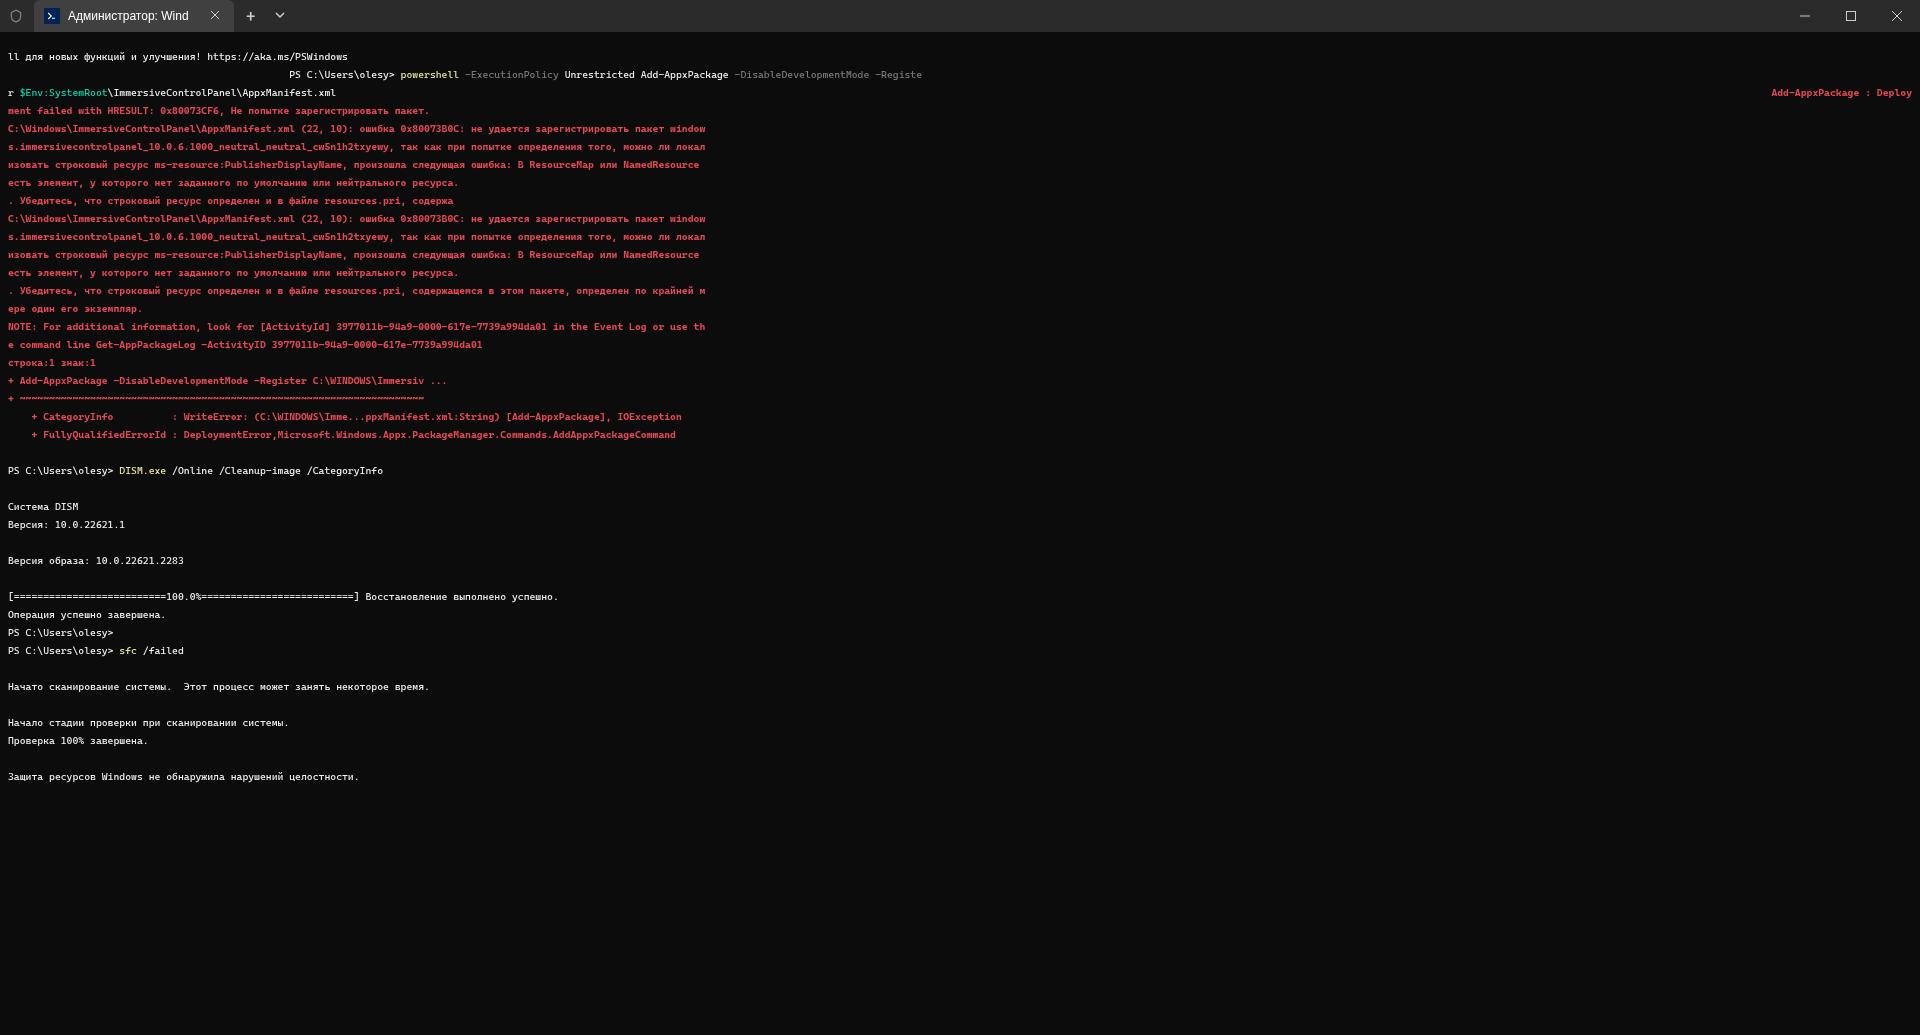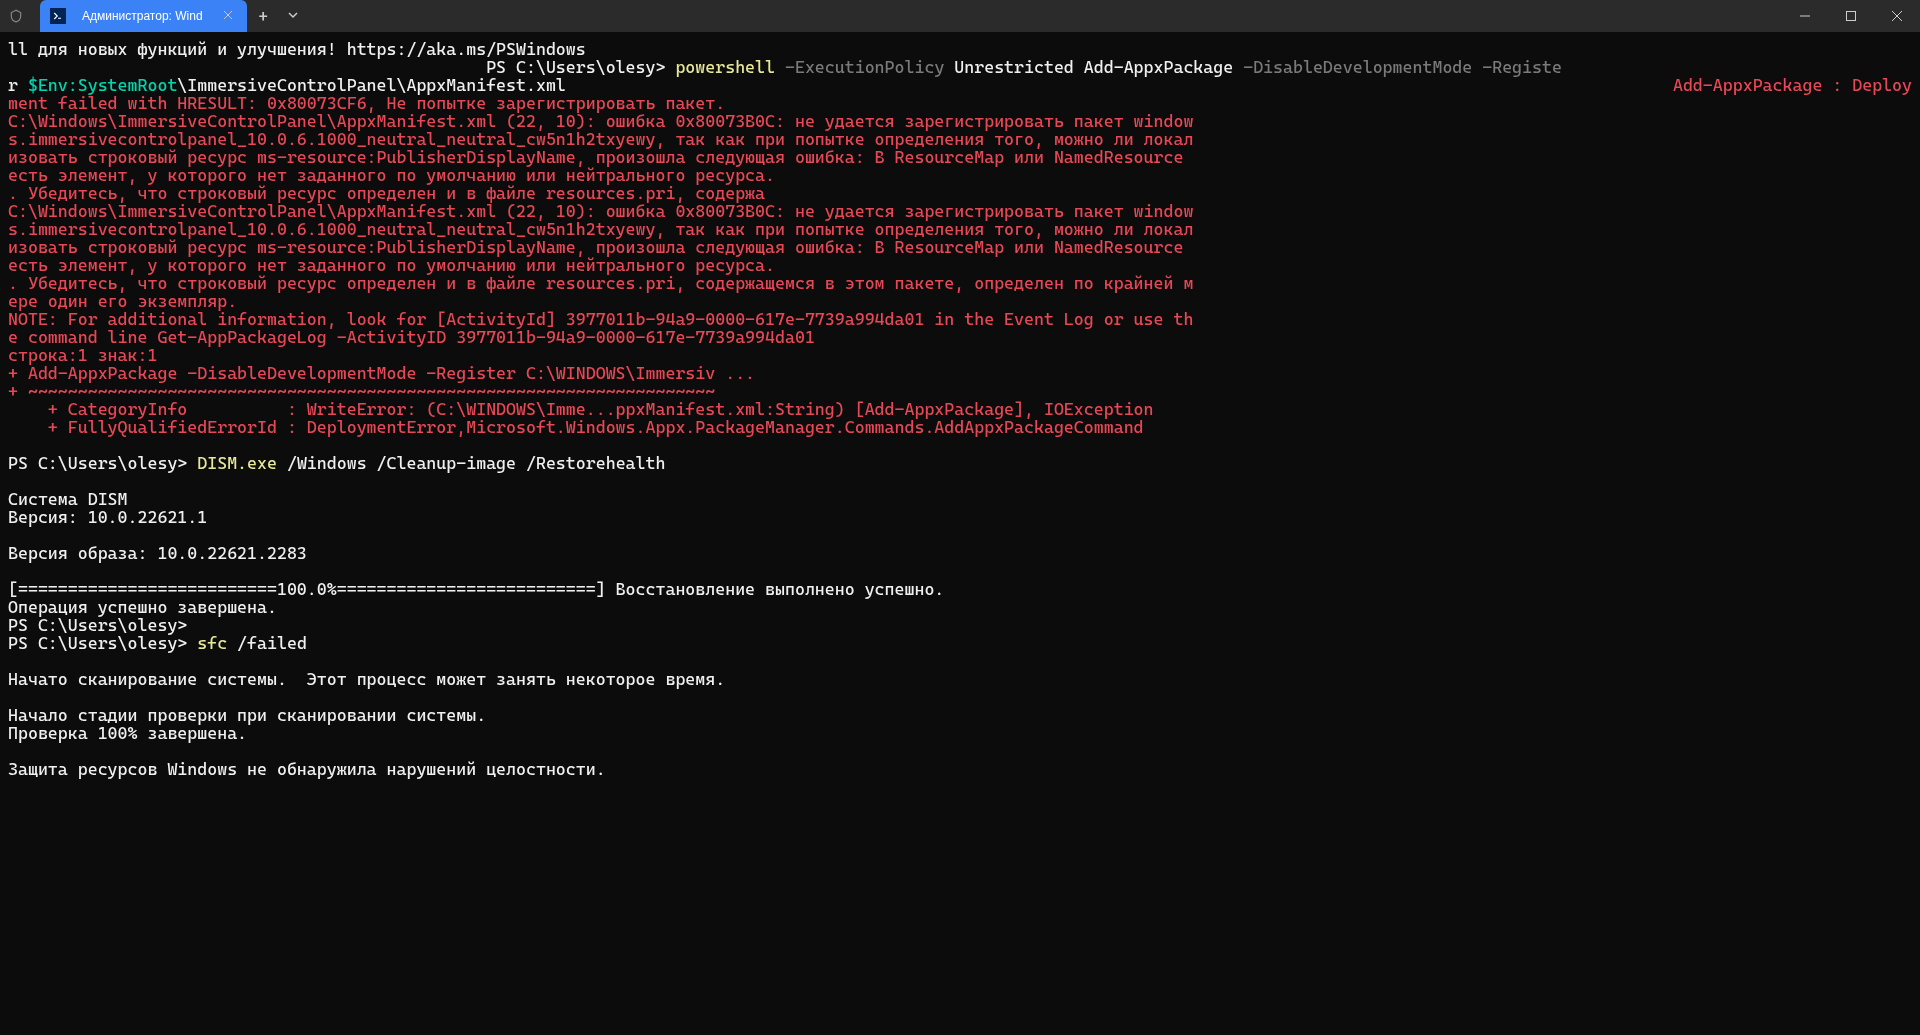--- a/index.html
+++ b/index.html
@@ -28,26 +28,26 @@
       height: 16px;
       margin: 0 8px;
       display: flex;
       align-items: center;
       justify-content: center;
     }
     .tab {
       display: flex;
       align-items: center;
       height: 32px;
-      background: #3b82f6;
+      background: #404040;
       padding: 0 10px;
       border-radius: 6px 6px 0 0;
-      gap: 16px;
+      gap: 8px;
       min-width: 200px;
-      margin-left: 8px;
+      margin-left: 2px;
     }
     .tab-icon {
       width: 16px;
       height: 16px;
       background: #012456;
       display: flex;
       align-items: center;
       justify-content: center;
       font-size: 10px;
       color: #fff;
@@ -84,35 +84,35 @@
       width: 46px;
       height: 32px;
       display: flex;
       align-items: center;
       justify-content: center;
       color: #cccccc;
       cursor: pointer;
       font-size: 11px;
     }
     .terminal {
-      padding: 8px 8px;
-      font-size: 17px;
+      padding: 16px 8px;
+      font-size: 10px;
       line-height: 18px;
       white-space: pre-wrap;
       word-break: break-all;
       height: calc(100% - 32px);
       overflow: hidden;
     }
     .white { color: #f0f0f0; }
     .gray  { color: #7a7a7a; }
     .cmd   { color: #e8e89a; }
     .envvar { color: #00d7b0; }
     .err   { color: #e74856; }
     .prompt { color: #f0f0f0; }
-    .bold { font-weight: normal; }
+    .bold { font-weight: bold; }
   </style>
 </head>
 <body>
 
 <div class="titlebar">
   <div class="titlebar-left">
     <span class="shield-icon">
       <svg width="14" height="14" viewBox="0 0 24 24" fill="none" stroke="#888" stroke-width="2">
           <path d="M12 2 L4 6 v6 c0 5 3.5 9 8 10 c4.5-1 8-5 8-10 V6 L12 2 Z"></path>
         </svg>
@@ -173,21 +173,21 @@
 . Убедитесь, что строковый ресурс определен и в файле resources.pri, содержащемся в этом пакете, определен по крайней м
 ере один его экземпляр.
 NOTE: For additional information, look for [ActivityId] 3977011b-94a9-0000-617e-7739a994da01 in the Event Log or use th
 e command line Get-AppPackageLog -ActivityID 3977011b-94a9-0000-617e-7739a994da01
 строка:1 знак:1
 + Add-AppxPackage -DisableDevelopmentMode -Register C:\WINDOWS\Immersiv ...
 + ~~~~~~~~~~~~~~~~~~~~~~~~~~~~~~~~~~~~~~~~~~~~~~~~~~~~~~~~~~~~~~~~~~~~~
     + CategoryInfo          : WriteError: (C:\WINDOWS\Imme...ppxManifest.xml:String) [Add-AppxPackage], IOException
     + FullyQualifiedErrorId : DeploymentError,Microsoft.Windows.Appx.PackageManager.Commands.AddAppxPackageCommand</span>
 <span> </span>
-<span class="prompt">PS C:\Users\olesy&gt; </span><span class="cmd">DISM.exe</span><span class="white"> /Windows /Cleanup-image /Restorehealth</span>
+<span class="prompt">PS C:\Users\olesy&gt; </span><span class="cmd">DISM.exe</span><span class="white"> /Online /Cleanup-image /CategoryInfo</span>
 <span> </span>
 <span class="white">Cистема DISM
 Версия: 10.0.22621.1
 
 Версия образа: 10.0.22621.2283
 
 [==========================100.0%==========================] Восстановление выполнено успешно.
 Операция успешно завершена.</span>
 <span class="prompt">PS C:\Users\olesy&gt;</span>
 <span class="prompt">PS C:\Users\olesy&gt; </span><span class="cmd">sfc</span><span class="white"> /failed</span>

